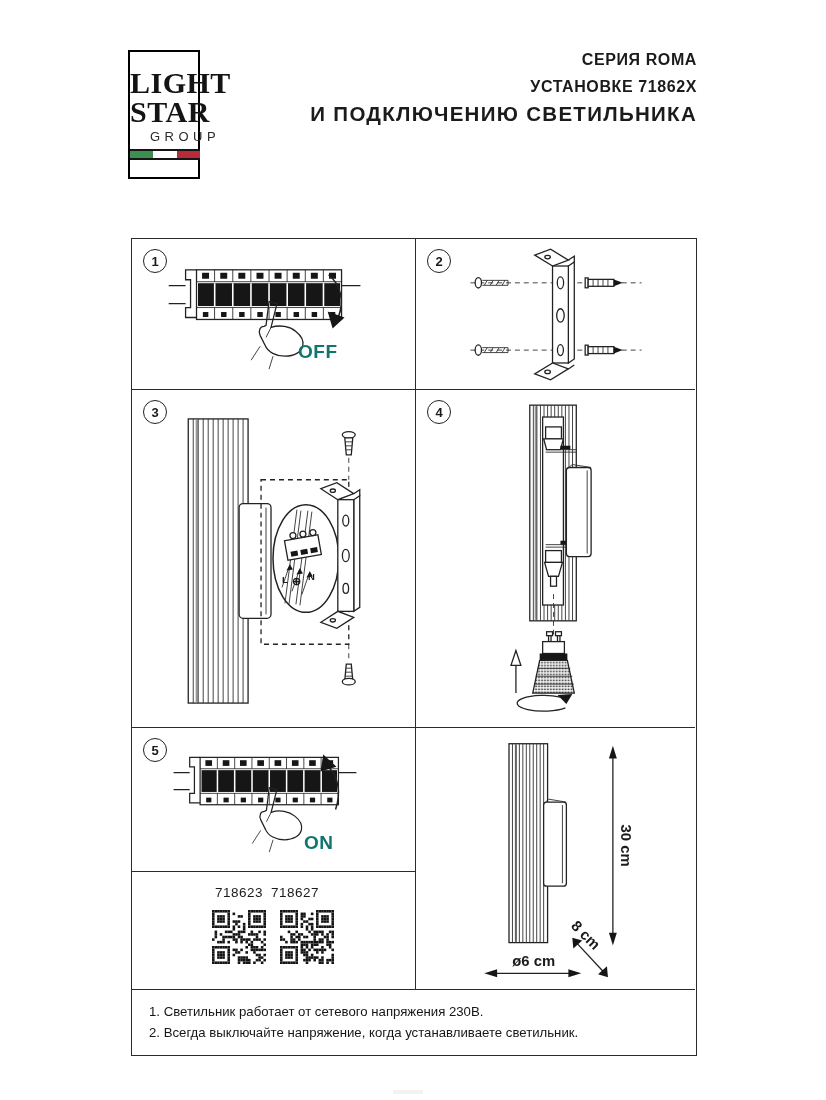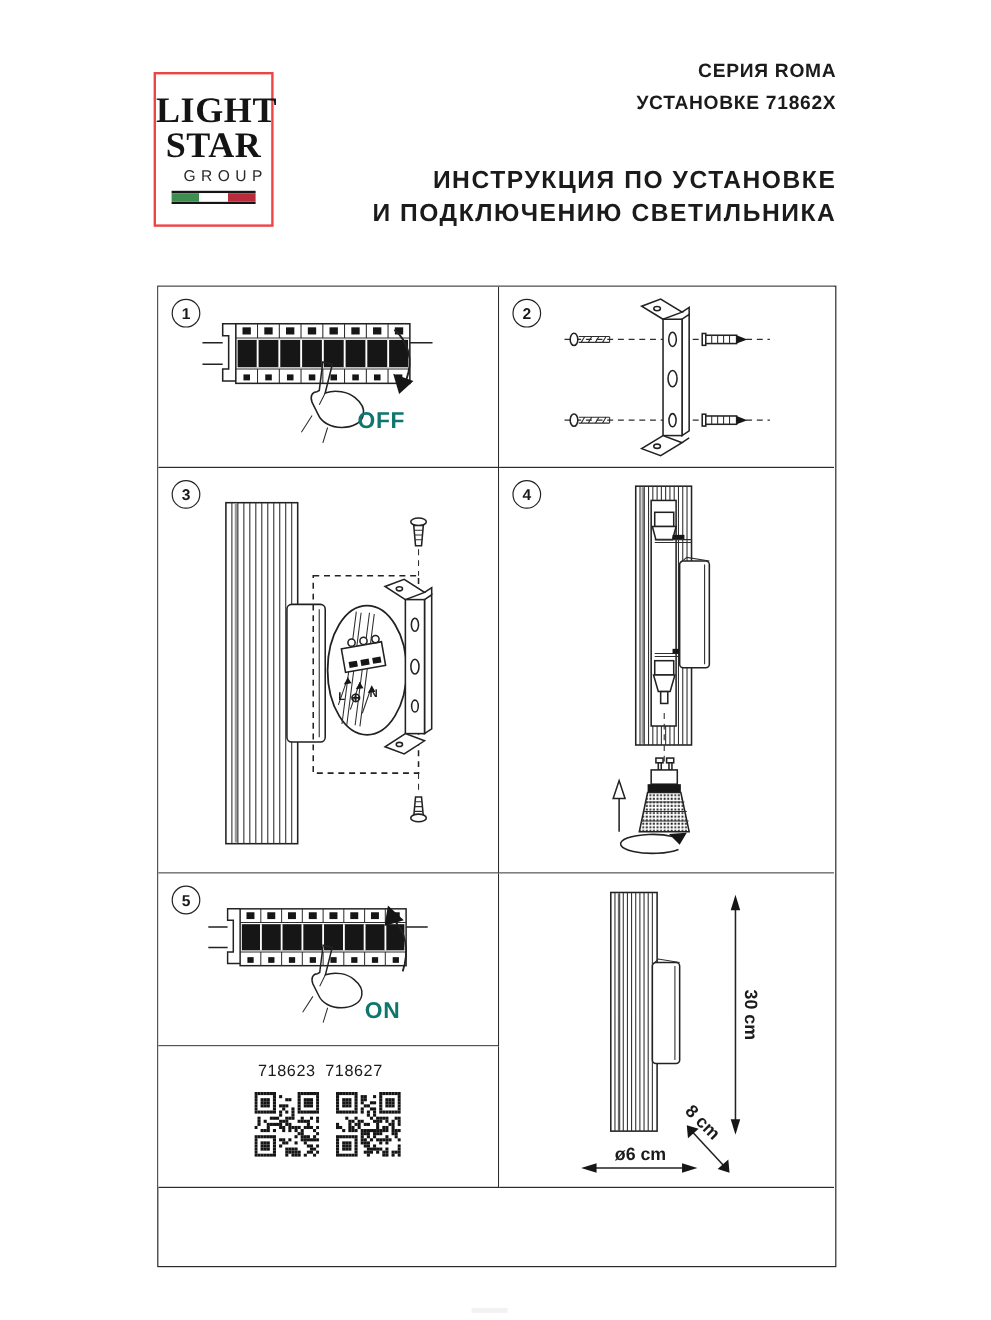--- a/index.html
+++ b/index.html
@@ -1,21 +1,21 @@
 <!DOCTYPE html>
 <html><head>
 <meta charset="utf-8">
 <style>
   html,body{margin:0;padding:0;background:#ffffff;}
   .page{position:relative;width:826px;height:1100px;background:#ffffff;overflow:hidden;
         font-family:"Liberation Sans",sans-serif;color:#1d1d1d;}
 
   
-  .logo-box{position:absolute;left:128px;top:60px;width:100px;height:129px;
-            border:2px solid #ef4444;background:#fff;text-align:center;box-sizing:border-box;}
+  .logo-box{position:absolute;left:128px;top:50px;width:72px;height:129px;
+            border:2px solid #000000;background:#fff;text-align:center;box-sizing:border-box;}
   .logo-word{font-family:"Liberation Serif","DejaVu Serif",serif;font-weight:700;
              font-size:30px;line-height:0.95;color:#141414;letter-spacing:0.5px;}
   .logo-word.first{margin-top:17px;}
   .logo-group{font-size:13px;letter-spacing:4.5px;color:#2a2a2a;margin-top:3px;padding-left:20px;}
   .flag{margin:5px auto 0;width:70px;height:7px;border-top:2px solid #151515;
         border-bottom:2px solid #151515;display:flex;}
   .flag div{flex:1;height:100%;}
   .flag .g{background:#3e8e52;}
   .flag .w{background:#ffffff;}
   .flag .r{background:#b92b3b;}
@@ -69,21 +69,20 @@
     <div class="flag">
       <div class="g"></div>
         <div class="w"></div>
         <div class="r"></div>
     </div>
   </div>
 
   <div class="hdr">
     <div class="hdr-sub">СЕРИЯ ROMA</div>
     <div class="hdr-sub">УСТАНОВКЕ 71862X</div>
-    <div class="hdr-title">ИНСТРУКЦИЯ ПО УСТАНОВКЕ</div>
     <div class="hdr-title" style="margin-top:0;">И ПОДКЛЮЧЕНИЮ СВЕТИЛЬНИКА</div>
   </div>
 
   <div class="tbl">
 
     <div class="cell br bb" style="left:0;top:0;width:284px;height:151px;">
       <div class="badge">
           <span>1</span>
         </div>
       <svg class="drawing" width="284" height="151" viewBox="0 0 284 152">
@@ -815,17 +814,23 @@
         </g>
         <g>
           <text class="dimtxt" x="119" y="240" text-anchor="middle">ø6 cm</text>
           <path class="s" d="M80,247 H156"></path>
           <polygon class="blk" points="69,247 82,243 82,251"></polygon>
           <polygon class="blk" points="167,247 154,243 154,251"></polygon>
         </g>
       </svg>
     </div>
 
+    <div class="cell" style="left:0;top:751px;width:563px;height:64px;">
+      <div class="notes">
+        <div>1. Светильник работает от сетевого напряжения 230В.</div>
+        <div>2. Всегда выключайте напряжение, когда устанавливаете светильник.</div>
+      </div>
+    </div>
 
   </div>
 
   <div class="page-mark"></div>
 </div>
 
 </body></html>

